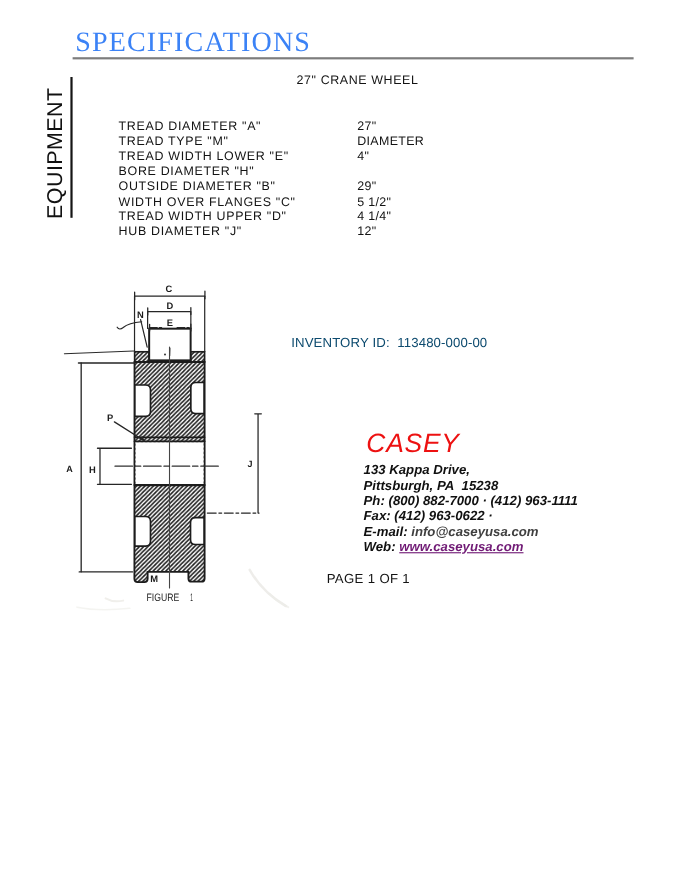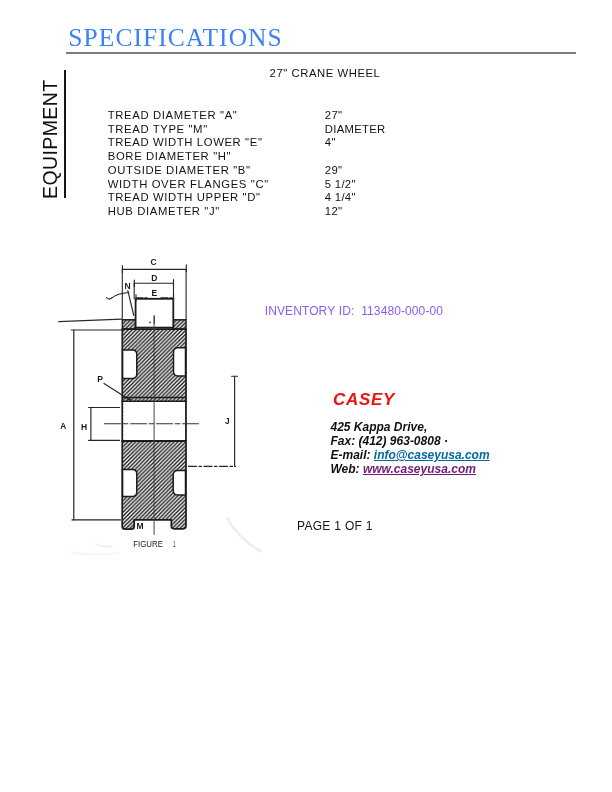--- a/index.html
+++ b/index.html
@@ -32,21 +32,21 @@
 
   <div>OUTSIDE DIAMETER "B"<span class="abs" style="left:217px;letter-spacing:0.3px;">29"</span></div>
 
   <div>WIDTH OVER FLANGES "C"<span class="abs" style="left:217px;letter-spacing:0.3px;">5 1/2"</span></div>
 
   <div>TREAD WIDTH UPPER "D"<span class="abs" style="left:217px;letter-spacing:0.3px;">4 1/4"</span></div>
 
   <div>HUB DIAMETER "J"<span class="abs" style="left:217px;letter-spacing:0.3px;">12"</span></div>
 </div>
 
-<div class="abs" style="left:264.8px;top:304px;font-size:12px;letter-spacing:0.1px;color:#8b5cf6;">INVENTORY&nbsp;ID:&nbsp;&nbsp;113480-000-00</div>
+<div class="abs" style="left:264.8px;top:304px;font-size:12px;letter-spacing:0.1px;color:#0c4a6e;">INVENTORY&nbsp;ID:&nbsp;&nbsp;113480-000-00</div>
 
 <svg class="abs" id="fig" style="left:0;top:0;filter:blur(0.28px);" width="612" height="792" viewBox="0 0 612 792">
   <defs>
     <pattern id="hatch" width="3.85" height="3.85" patternUnits="userSpaceOnUse">
       <path d="M-1,4.85 L4.85,-1 M-1,1 L1,-1 M2.85,4.85 L4.85,2.85" stroke="#1e1e1e" stroke-width="1.45" fill="none"></path>
     </pattern>
   </defs>
   <g stroke-linecap="round" fill="none">
 
     <rect x="122.4" y="319.8" width="13.2" height="9.3" fill="url(#hatch)" stroke="#1c1c1c" stroke-width="1.5"></rect>
@@ -132,28 +132,30 @@
     <text x="172.9" y="546.8" font-family="Liberation Sans" font-size="9.8" textLength="2.4" lengthAdjust="spacingAndGlyphs" fill="#222">1</text>
 
     <path d="M227,518 Q238,538 260,551" stroke="#e7e6e1" stroke-width="2.2" opacity="0.7"></path>
     <path d="M245,540 Q252,547 262,552" stroke="#edece8" stroke-width="1.8" opacity="0.7"></path>
 
     <path d="M96,544 Q103,548 112,546" stroke="#e9e8e3" stroke-width="1.8" opacity="0.7"></path>
     <path d="M70,552 Q90,556 118,553" stroke="#f0efeb" stroke-width="1.5" opacity="0.7"></path>
   </g>
 </svg>
 
-<div class="abs" style="left:333px;top:389.5px;font-size:17px;font-weight:bold;font-style:italic;letter-spacing:0.7px;color:#ed1111;">CASEY</div>
+<div class="abs" style="left:333px;top:389.5px;font-size:24px;font-weight:normal;font-style:italic;letter-spacing:0.7px;color:#ed1111;">CASEY</div>
 
 <div class="abs" style="left:330.5px;top:419.8px;font-size:12px;font-weight:bold;font-style:italic;line-height:14.05px;color:#101010;white-space:nowrap;">
 
-  <div>425 Kappa Drive,</div>
+  <div>133 Kappa Drive,</div>
 
+  <div>Pittsburgh, PA&nbsp;&nbsp;15238</div>
 
+  <div>Ph: (800) 882-7000 · (412) 963-1111</div>
 
-  <div>Fax: (412) 963-0808 ·</div>
+  <div>Fax: (412) 963-0622 ·</div>
 
-  <div>E-mail: <span style="color:#0369a1;text-decoration:underline;">info@caseyusa.com</span></div>
+  <div>E-mail: <span style="color:#404040;">info@caseyusa.com</span></div>
 
   <div>Web: <span style="color:#701a75;text-decoration:underline;">www.caseyusa.com</span></div>
 </div>
 
 <div class="abs" style="left:297px;top:518.6px;font-size:12px;letter-spacing:0.3px;color:#131313;">PAGE 1 OF 1</div>
 
 </body></html>

